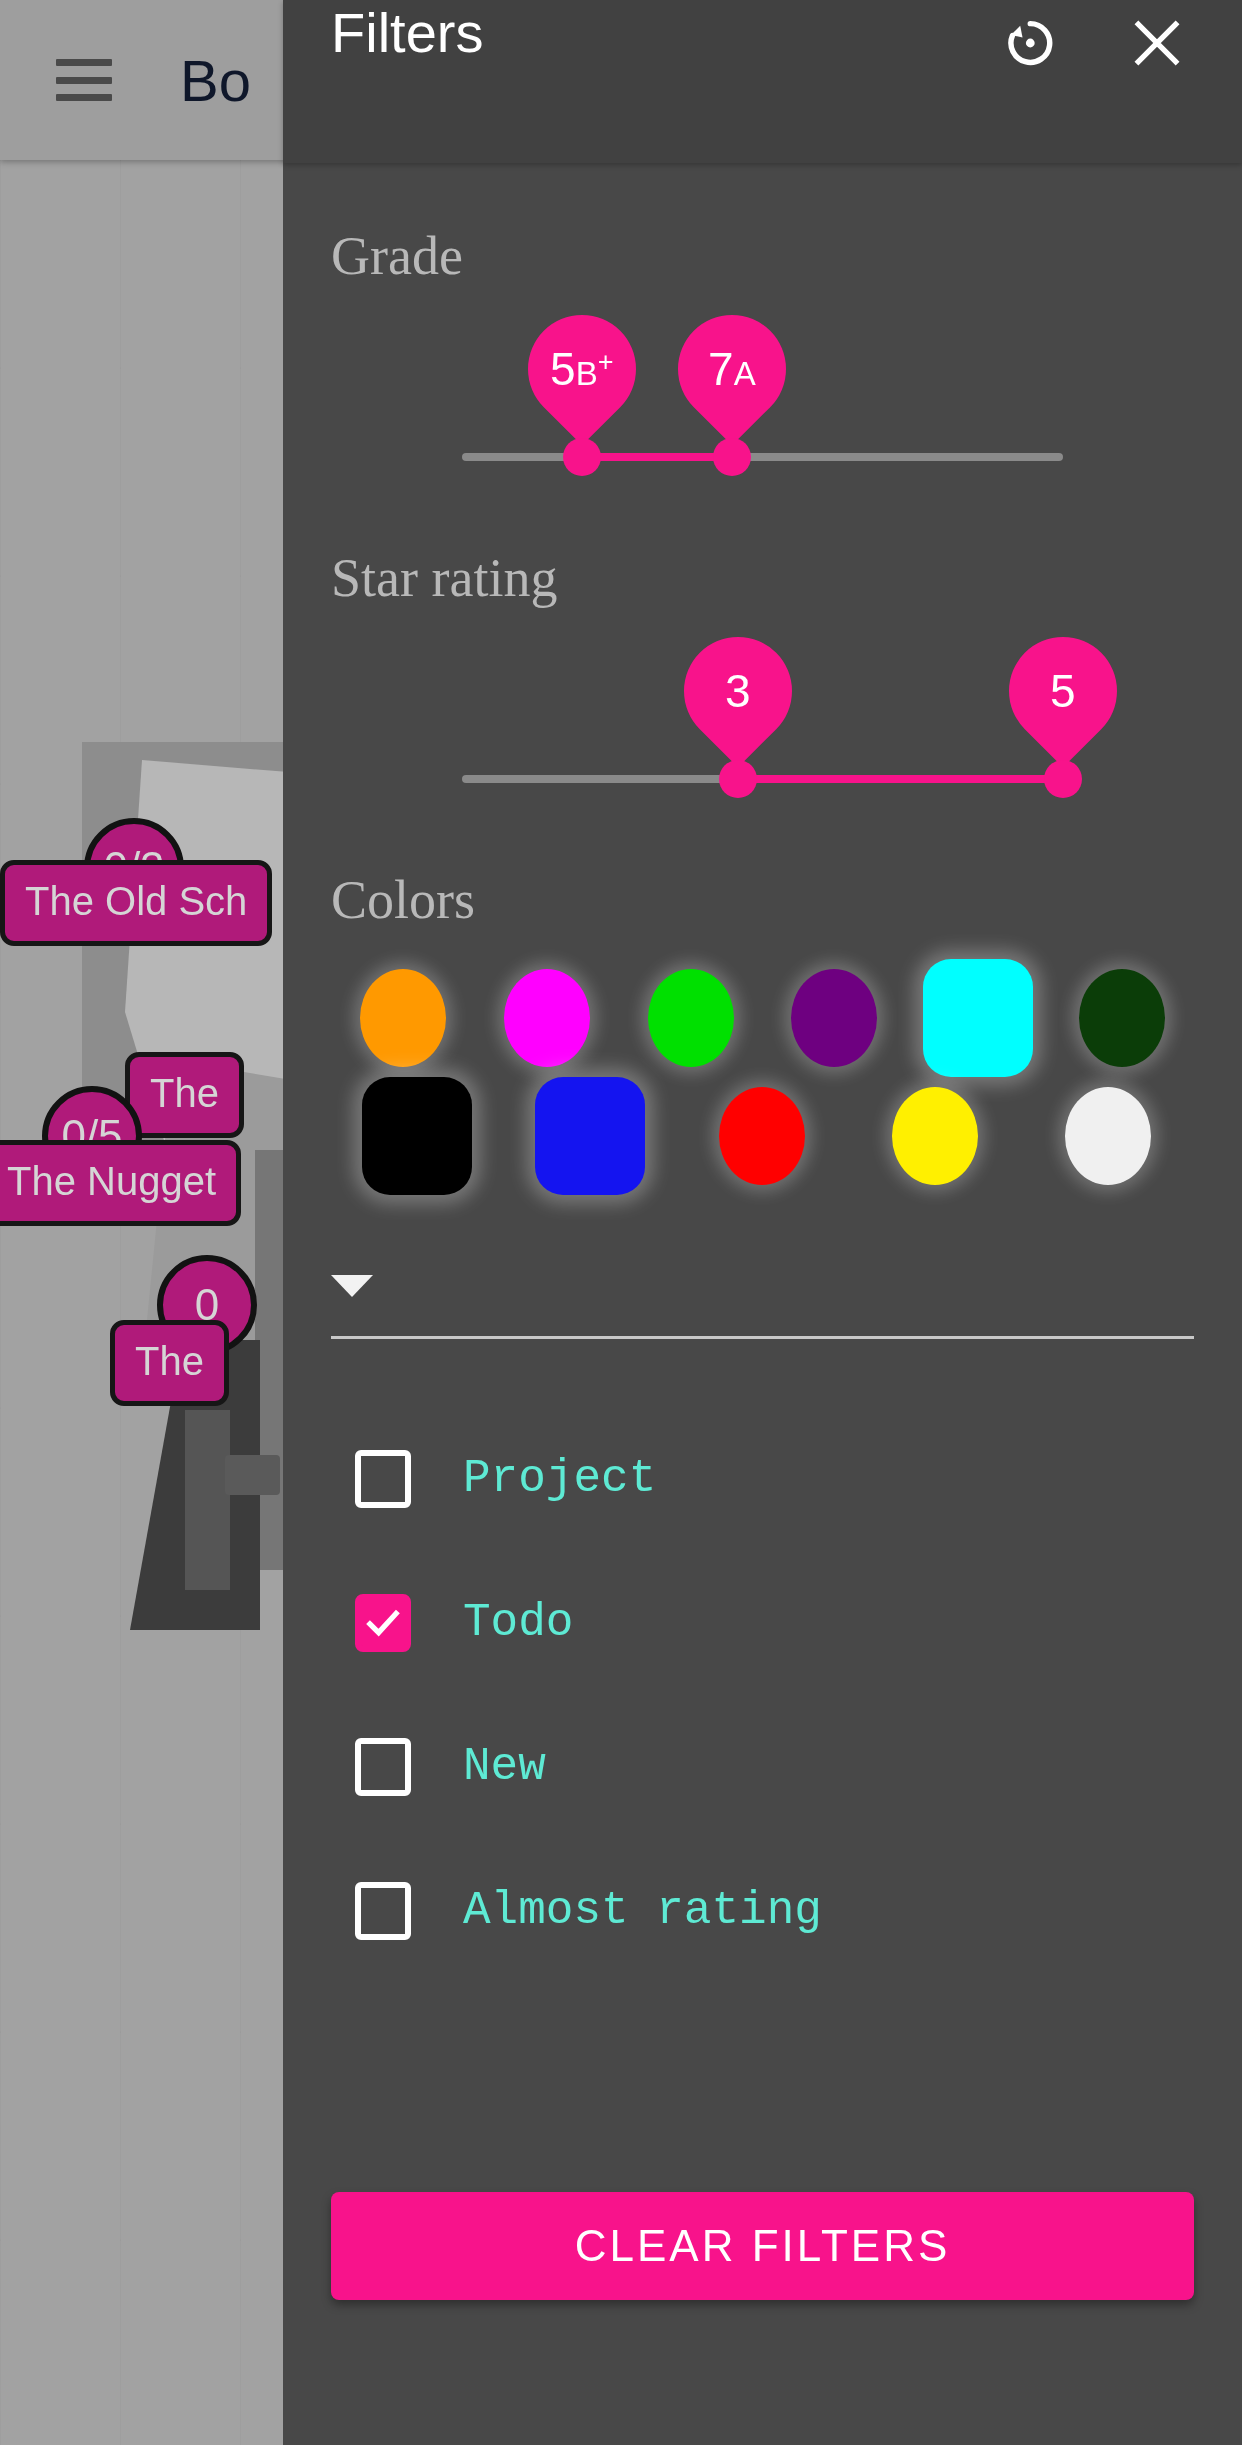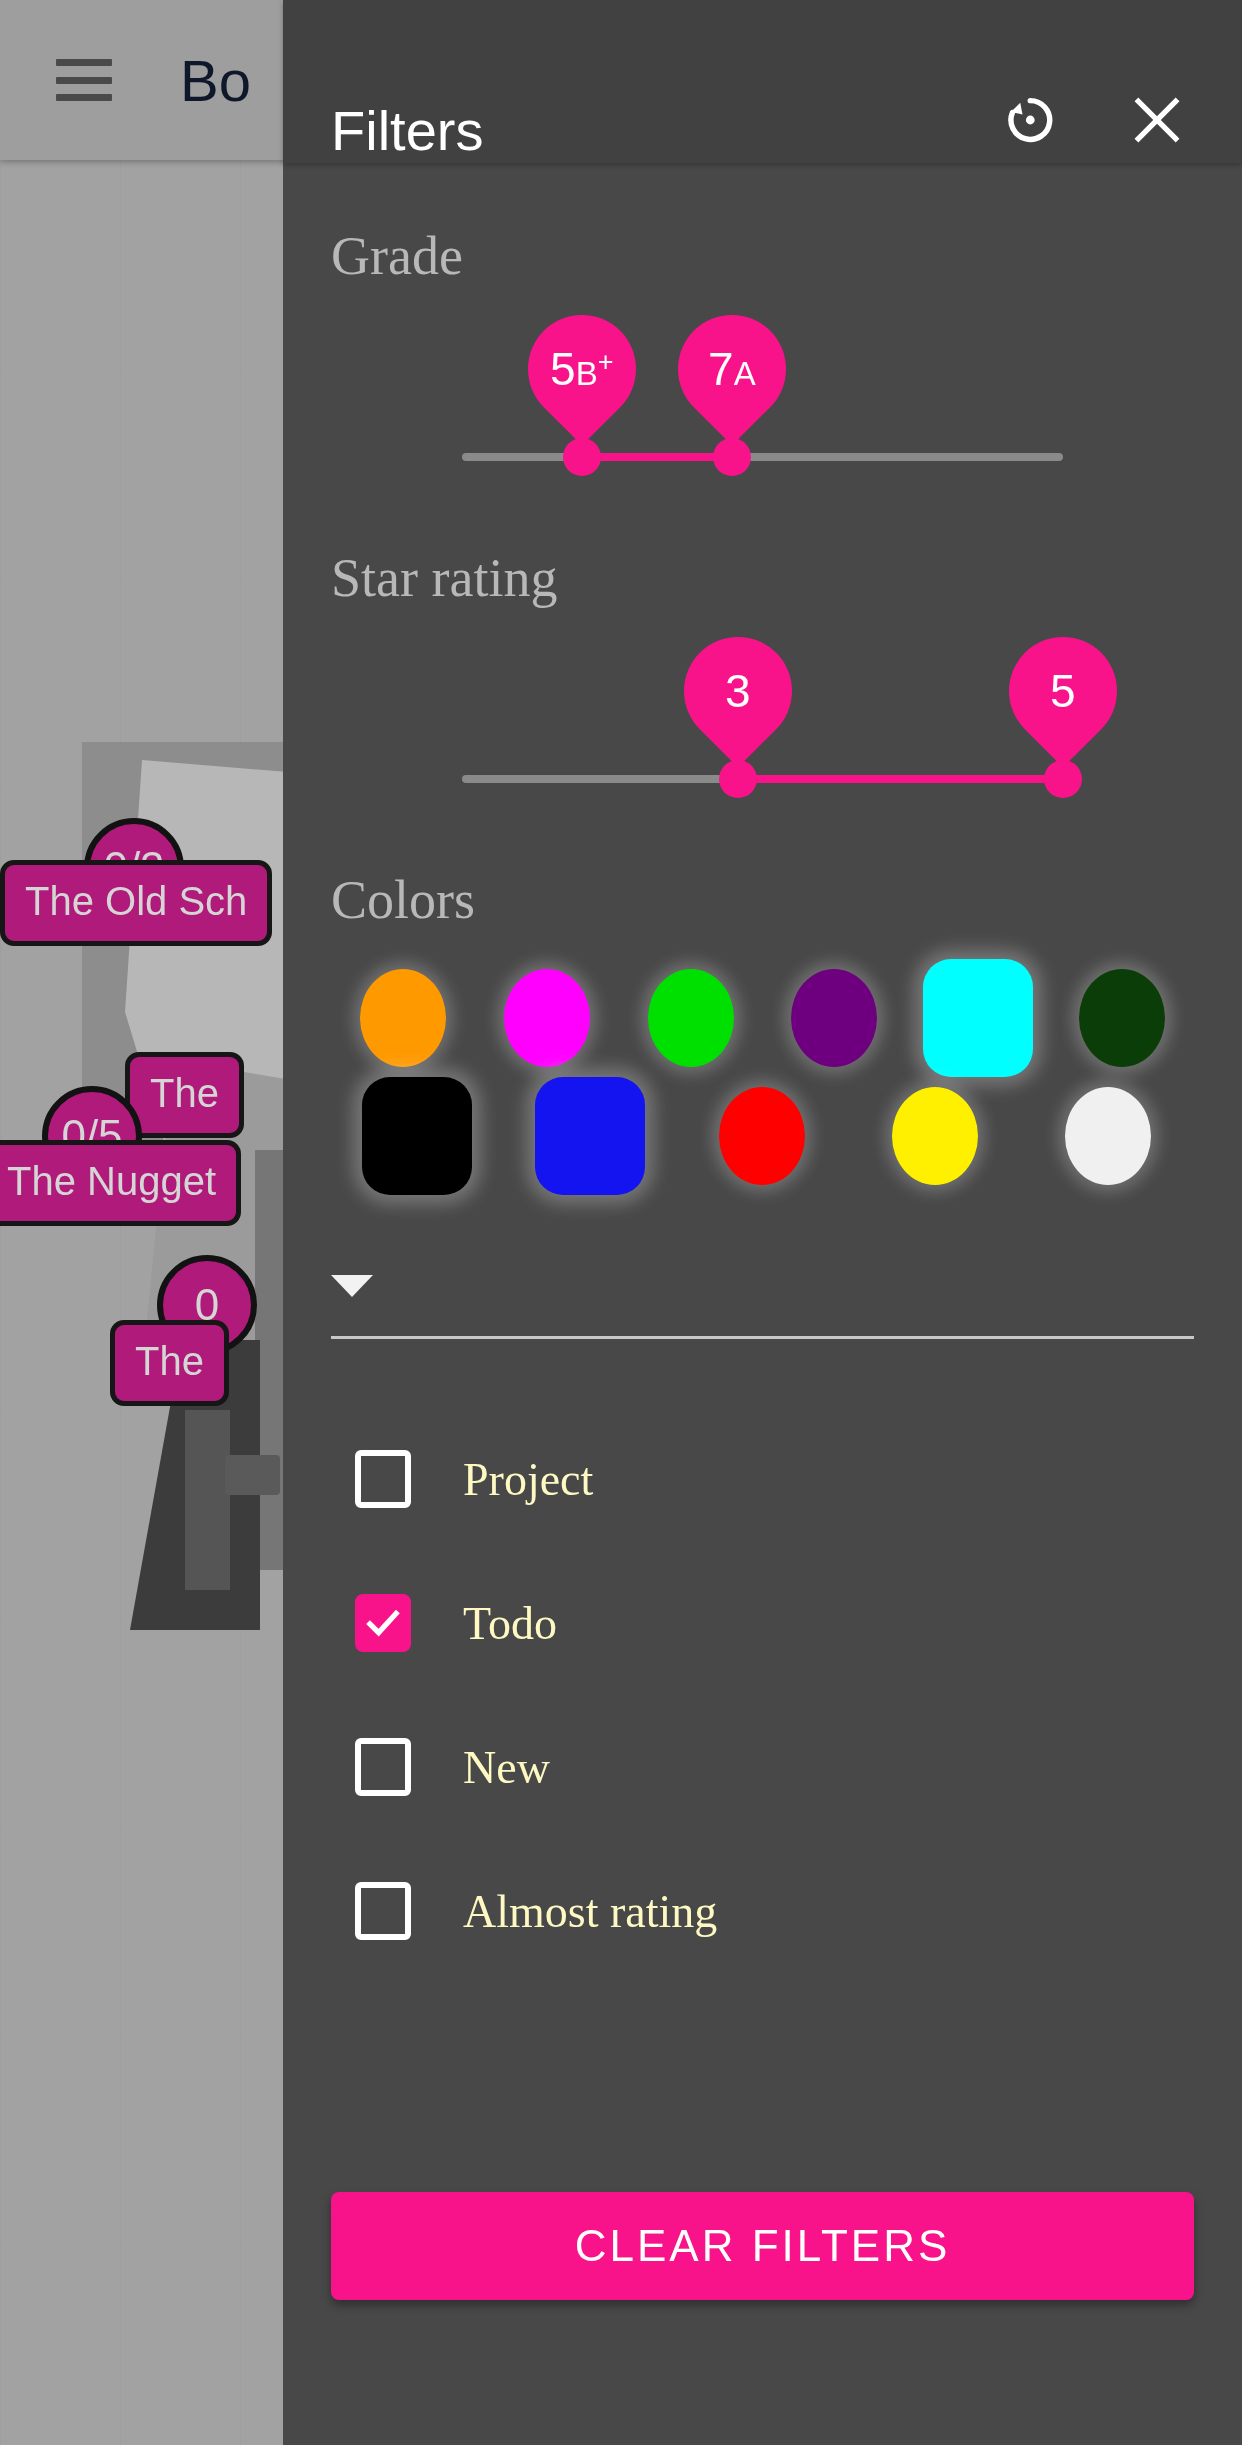--- a/index.html
+++ b/index.html
@@ -96,21 +96,21 @@
   
   .panel {
     position: absolute; left: 283px; top: 0;
     width: 959px; height: 2445px;
     background: #484848;
     display: flex; flex-direction: column;
   }
   .panel-header {
     height: 163px; min-height: 163px;
     background: #414141;
-    display: flex; align-items: flex-end;
+    display: flex; align-items: flex-start;
     padding: 0 42px 0 48px;
     box-shadow: 0 2px 5px rgba(0,0,0,0.25);
   }
   .panel-title {
     font-size: 56px; color: #ffffff; flex: 1;
     font-family: "Liberation Sans", sans-serif;
   }
   .hdr-icon { width: 86px; height: 86px; display:flex; align-items:center; justify-content:center; cursor:pointer; }
   .hdr-icon svg { display: block; }
 
@@ -183,22 +183,22 @@
   .check-row { display: flex; align-items: center; height: 144px; cursor: pointer; }
   .cbox {
     width: 56px; height: 58px; margin-left: 24px;
     border: 6px solid #ffffff; border-radius: 6px;
     display: flex; align-items: center; justify-content: center;
     flex: 0 0 auto;
   }
   .cbox.checked { background: #f8138b; border-color: #f8138b; border-radius: 8px; }
   .cbox svg { display: block; }
   .check-label {
-    margin-left: 52px; color: #fef9c3; font-size: 46px;
-    font-family: Liberation Serif, serif;
+    margin-left: 52px; color: #5eead4; font-size: 46px;
+    font-family: Liberation Mono, monospace;
   }
 
   
   .clear-btn {
     position: absolute; left: 48px; right: 48px; bottom: 145px;
     height: 108px; background: #f8138b; border: none; border-radius: 8px;
     color: #ffffff; font-size: 44px; letter-spacing: 3px;
     display: flex; align-items: center; justify-content: center;
     box-shadow: 0 5px 10px rgba(0,0,0,0.35);
     cursor: pointer;

